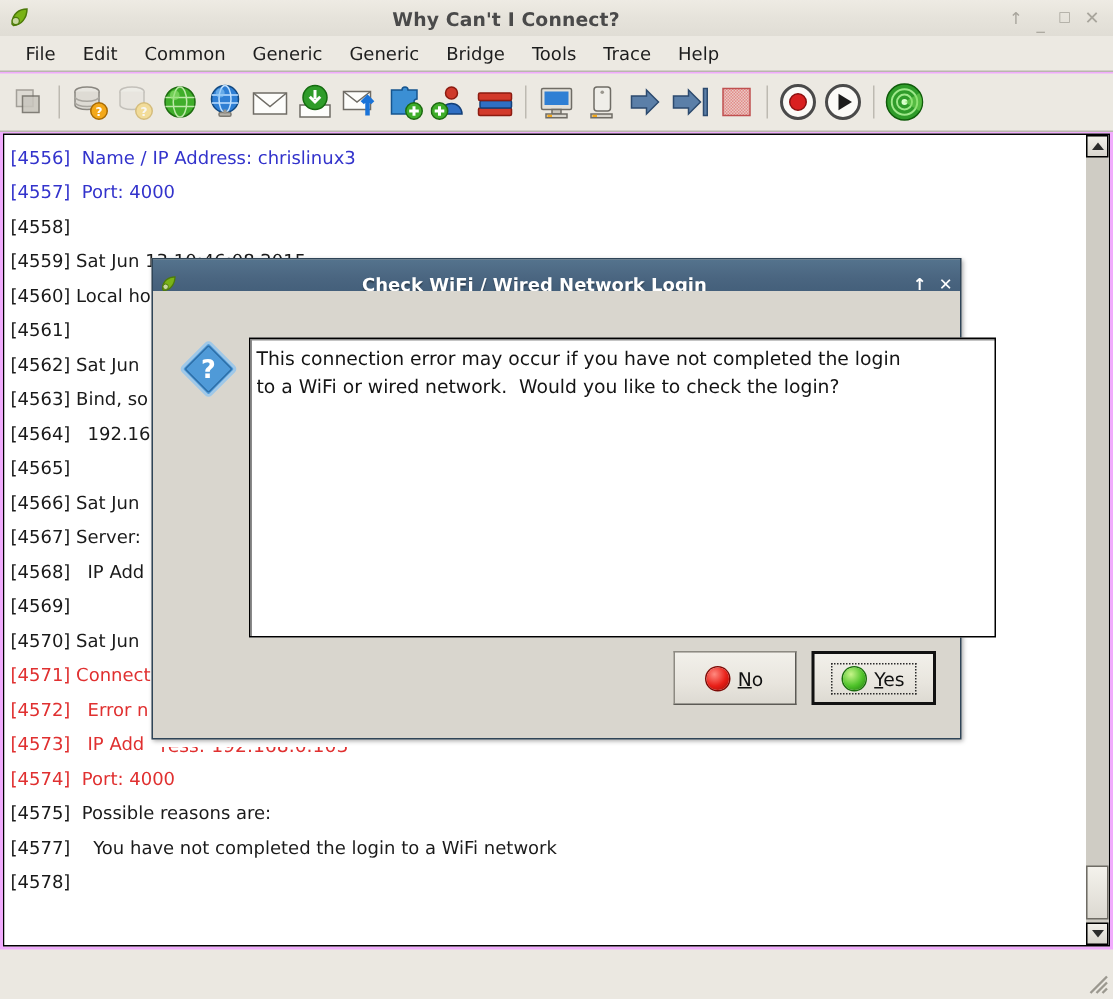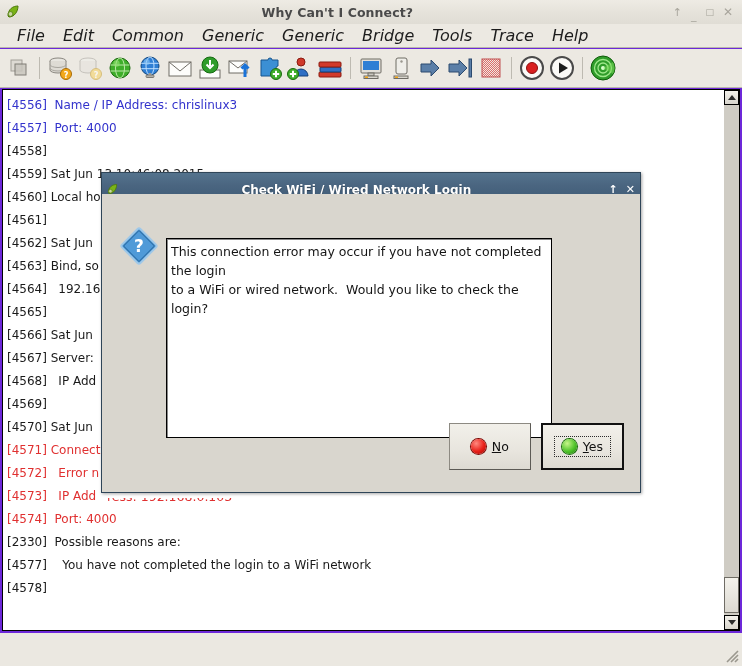--- a/index.html
+++ b/index.html
@@ -5,21 +5,21 @@
   html, body {
     margin: 0; padding: 0;
     width: 742px; height: 666px;
     background: #ece9e2;
     font-family: "DejaVu Sans", "Liberation Sans", sans-serif;
     overflow: hidden;
   }
   #app {
     position: relative;
     width: 742px; height: 666px;
-    background: #6d28d9;
+    background: #f0abfc;
   }
 
   
   .titlebar {
     position: absolute; left: 0; top: 0;
     width: 742px; height: 24px;
     background: linear-gradient(to bottom, #eeebe4 0%, #e6e3db 50%, #e0ddd5 100%);
     border-bottom: 1px solid #c9c6bd;
     display: flex; align-items: center;
   }
@@ -53,26 +53,25 @@
   .menubar {
     position: absolute; left: 0; top: 24px;
     width: 742px; height: 24px;
     background: #ece9e2;
     border-bottom: 1px solid #b9b6ad;
     display: flex; align-items: center;
     padding-left: 8px;
     box-sizing: border-box;
   }
   .menuitem {
-    font-size: 16px;
+    font-size: 12px;
     color: #1c1c1c;
     padding: 2px 9px;
     cursor: default;
     white-space: nowrap;
-    font-style: italic;
   }
 
   
   .toolbar {
     position: absolute; left: 0; top: 49px;
     width: 742px; height: 39px;
     background: #ece9e2;
     border-bottom: 1px solid #b9b6ad;
     display: flex; align-items: center;
     box-sizing: border-box;
@@ -210,42 +209,42 @@
     height: 298px;
     background: #d9d6ce;
     box-sizing: border-box;
   }
   .dlg-icon {
     position: absolute; left: 17px; top: 32px;
     width: 40px; height: 40px;
   }
   .dlg-msgbox {
     position: absolute;
-    left: 64px; top: 44px;
-    width: 386px; height: 200px;
+    left: 64px; top: 31px;
+    width: 498px; height: 200px;
     box-sizing: border-box;
     background: #ffffff;
     border: 1px solid #000000;
     box-shadow: inset 1px 1px 0 #8a8a8a;
     padding: 3px 4px;
     overflow: hidden;
   }
   .dlg-msgtext {
     font-size: 12.5px;
     line-height: 19px;
     color: #141414;
     white-space: pre-wrap;
   }
   .dlg-buttons {
     position: absolute;
     right: 16px; bottom: 22px;
     display: flex; align-items: center; gap: 10px;
   }
   .dbtn {
-    height: 47px;
+    height: 36px;
     min-width: 82px;
     box-sizing: border-box;
     background: linear-gradient(to bottom,#f2f0ea 0%,#e8e5de 60%,#dddad2 100%);
     border: 1px solid #8d8a82;
     border-right-color: #5c5a55;
     border-bottom-color: #5c5a55;
     display: flex; align-items: center; justify-content: center;
     gap: 6px;
     font-size: 12.5px;
     color: #101010;
@@ -502,21 +501,21 @@
         <div class="logline ">[4565]</div>
         <div class="logline ">[4566] Sat Jun</div>
         <div class="logline ">[4567] Server:</div>
         <div class="logline ">[4568]   IP Add</div>
         <div class="logline ">[4569]</div>
         <div class="logline ">[4570] Sat Jun</div>
         <div class="logline red">[4571] Connect</div>
         <div class="logline red">[4572]   Error n</div>
         <div class="logline red">[4573]   IP Add</div>
         <div class="logline red">[4574]  Port: 4000</div>
-        <div class="logline ">[2330]  Possible reasons are:</div>
+        <div class="logline ">[4575]  Possible reasons are:</div>
         <div class="logline ">[4577]    You have not completed the login to a WiFi network</div>
         <div class="logline ">[4578]</div>
         <div class="ghost-clip" style="top: 408px;">
           <div style="position: absolute; left: 0px; top: -13px; font-size: 12.5px; line-height: 23px; color: rgb(224, 48, 48); white-space: pre;">ress: 192.168.0.103</div>
         </div>
       </div>
     <div class="vscroll">
       <div class="vtrack"></div>
       <div class="sbbtn up">
         <div class="arrow-up"></div>

